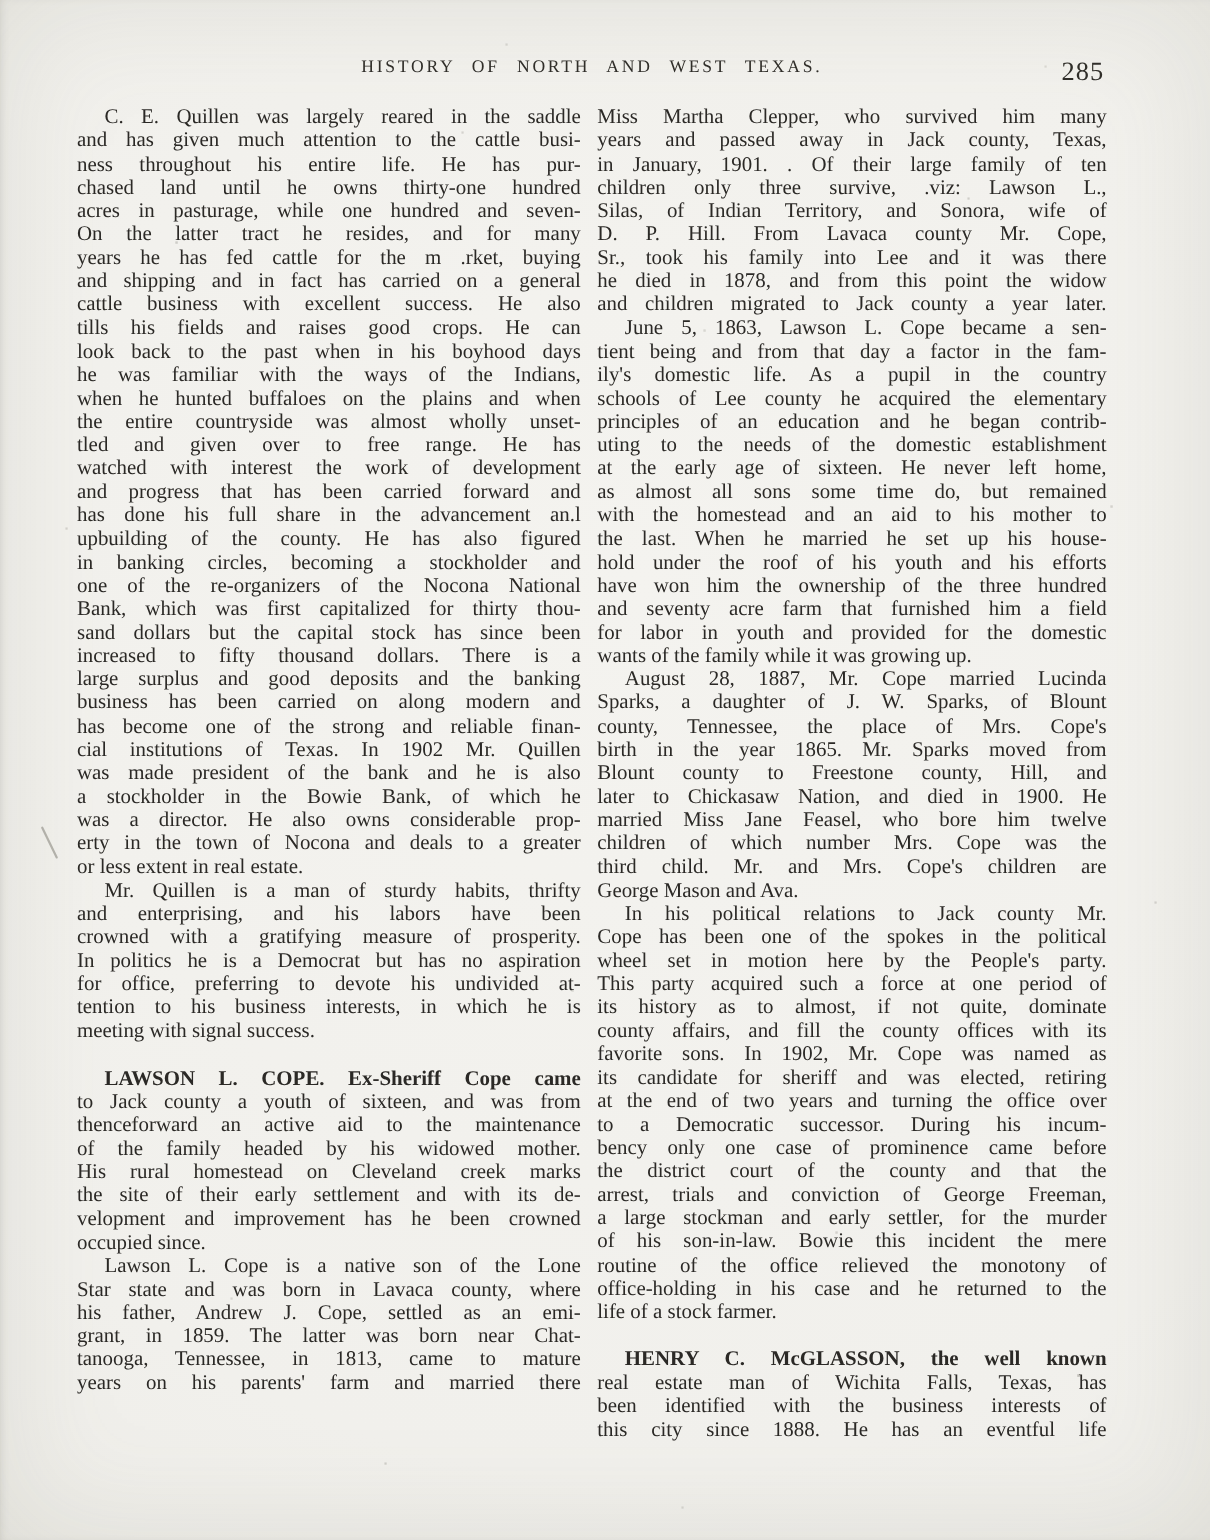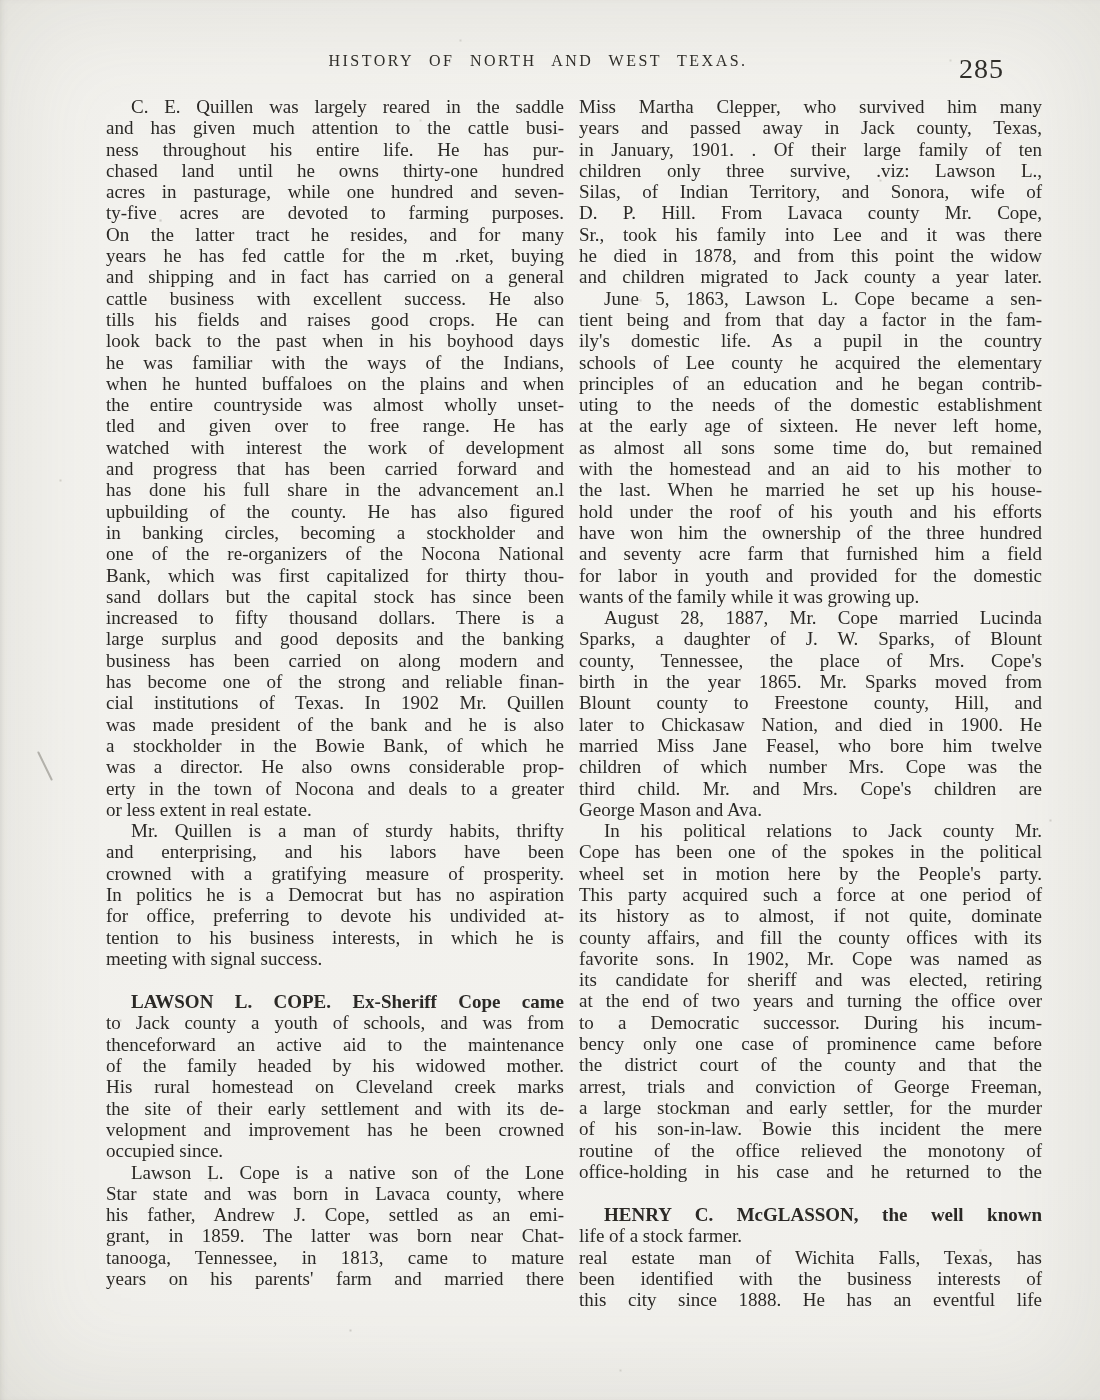--- a/index.html
+++ b/index.html
@@ -12,23 +12,23 @@
   }
   .page::after{
     content:"";position:absolute;inset:0;pointer-events:none;
     box-shadow:inset 0 0 110px rgba(115,110,95,.14), inset 4px 0 10px -6px rgba(90,85,75,.28);
   }
   .running-head{
     position:absolute;top:52px;left:70px;width:936px;text-align:center;
     font-size:16px;letter-spacing:2.5px;word-spacing:9px;color:#2f2d29;white-space:nowrap;
   }
   .page-number{
-    position:absolute;top:53px;right:96px;font-size:28px;letter-spacing:1px;color:#2f2d29;
+    position:absolute;top:53px;right:96px;font-size:24px;letter-spacing:1px;color:#2f2d29;
   }
-  .columns{position:absolute;top:96px;left:70px;width:936px;display:flex;gap:15px;margin-left:36px;}
+  .columns{position:absolute;top:96px;left:70px;width:936px;display:flex;gap:15px;}
   .col{width:458px;}
   .col.right{width:463px;}
   .line{
     font-size:19px;line-height:21.3px;color:#2b2926;
     text-align:justify;text-align-last:justify;white-space:normal;
   }
   .line.endline{text-align-last:left;}
   .line.indent{text-indent:25px;}
   .line.gap{margin-top:22px;font-weight:bold;}
   .stray-mark{
@@ -58,21 +58,20 @@
   </div>
   <div class="page-number">285</div>
 
   <div class="columns">
     <div class="col left">
         <div class="line indent">C. E. Quillen was largely reared in the saddle</div>
         <div class="line">and has given much attention to the cattle busi-</div>
         <div class="line">ness throughout his entire life. He has pur-</div>
         <div class="line">chased land until he owns thirty-one hundred</div>
         <div class="line">acres in pasturage, while one hundred and seven-</div>
-        <div class="line">ty-five acres are devoted to farming purposes.</div>
         <div class="line">On the latter tract he resides, and for many</div>
         <div class="line">years he has fed cattle for the m .rket, buying</div>
         <div class="line">and shipping and in fact has carried on a general</div>
         <div class="line">cattle business with excellent success. He also</div>
         <div class="line">tills his fields and raises good crops. He can</div>
         <div class="line">look back to the past when in his boyhood days</div>
         <div class="line">he was familiar with the ways of the Indians,</div>
         <div class="line">when he hunted buffaloes on the plains and when</div>
         <div class="line">the entire countryside was almost wholly unset-</div>
         <div class="line">tled and given over to free range. He has</div>
@@ -95,21 +94,21 @@
         <div class="line">erty in the town of Nocona and deals to a greater</div>
         <div class="line endline">or less extent in real estate.</div>
         <div class="line indent">Mr. Quillen is a man of sturdy habits, thrifty</div>
         <div class="line">and enterprising, and his labors have been</div>
         <div class="line">crowned with a gratifying measure of prosperity.</div>
         <div class="line">In politics he is a Democrat but has no aspiration</div>
         <div class="line">for office, preferring to devote his undivided at-</div>
         <div class="line">tention to his business interests, in which he is</div>
         <div class="line endline">meeting with signal success.</div>
         <div class="line indent gap">LAWSON L. COPE. Ex-Sheriff Cope came</div>
-        <div class="line">to Jack county a youth of schools, and was from</div>
+        <div class="line">to Jack county a youth of sixteen, and was from</div>
         <div class="line">thenceforward an active aid to the maintenance</div>
         <div class="line">of the family headed by his widowed mother.</div>
         <div class="line">His rural homestead on Cleveland creek marks</div>
         <div class="line">the site of their early settlement and with its de-</div>
         <div class="line">velopment and improvement has he been crowned</div>
         <div class="line endline">occupied since.</div>
         <div class="line indent">Lawson L. Cope is a native son of the Lone</div>
         <div class="line">Star state and was born in Lavaca county, where</div>
         <div class="line">his father, Andrew J. Cope, settled as an emi-</div>
         <div class="line">grant, in 1859. The latter was born near Chat-</div>
@@ -161,22 +160,22 @@
         <div class="line">its candidate for sheriff and was elected, retiring</div>
         <div class="line">at the end of two years and turning the office over</div>
         <div class="line">to a Democratic successor. During his incum-</div>
         <div class="line">bency only one case of prominence came before</div>
         <div class="line">the district court of the county and that the</div>
         <div class="line">arrest, trials and conviction of George Freeman,</div>
         <div class="line">a large stockman and early settler, for the murder</div>
         <div class="line">of his son-in-law. Bowie this incident the mere</div>
         <div class="line">routine of the office relieved the monotony of</div>
         <div class="line">office-holding in his case and he returned to the</div>
+        <div class="line endline">life of a stock farmer.</div>
         <div class="line indent gap">HENRY C. McGLASSON, the well known</div>
-        <div class="line endline">life of a stock farmer.</div>
         <div class="line">real estate man of Wichita Falls, Texas, has</div>
         <div class="line">been identified with the business interests of</div>
         <div class="line">this city since 1888. He has an eventful life</div>
       </div>
   </div>
 
   <div class="stray-mark"></div>
   <div class="speckles"></div>
 </div>
 

